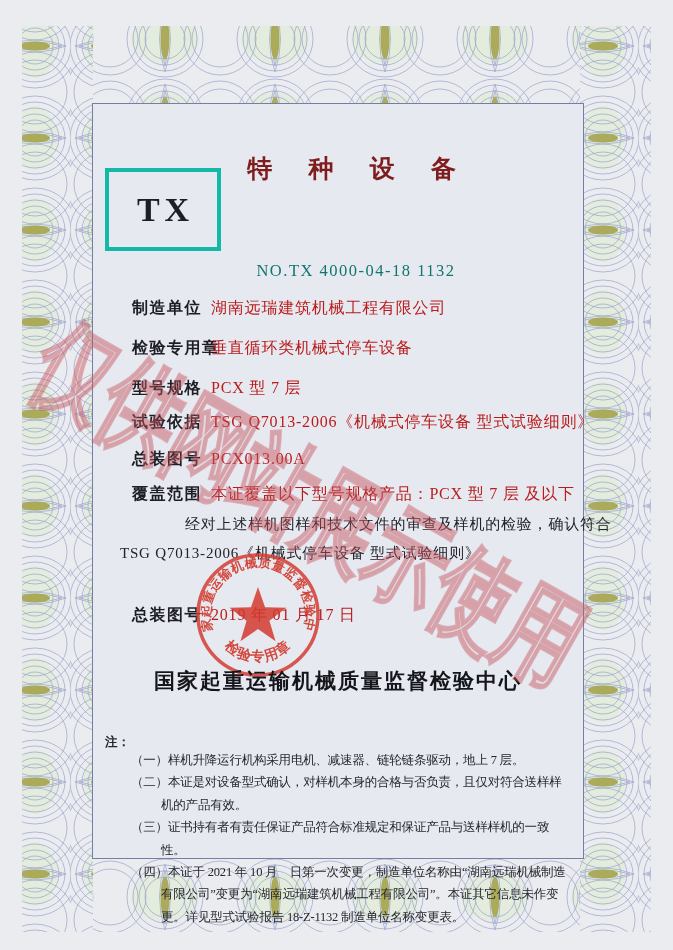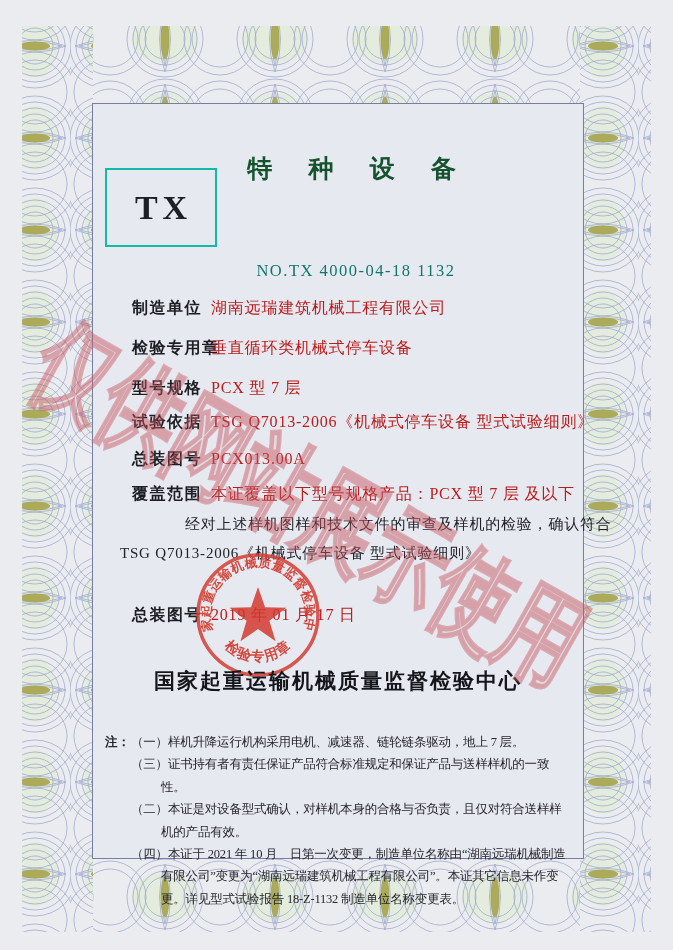--- a/index.html
+++ b/index.html
@@ -20,48 +20,48 @@
   #panel{
     position:absolute;left:92px;top:103px;width:490px;height:754px;
     background:#e7e9f0;
     border:1px solid #767fa3;
     z-index:2;
   }
   .abs{position:absolute;}
   
   #tx-box{
     left:12px;top:64px;width:103px;height:75px;
-    border:2px solid #14b8a6;
+    border:4px solid #14b8a6;
     display:flex;align-items:center;justify-content:center;
     font-size:34px;font-weight:bold;letter-spacing:5px;
     padding-left:5px;
   }
   
   #header{left:0;top:48px;width:100%;text-align:center;padding-left:42px;box-sizing:border-box;}
-  #supertitle{font-size:25px;font-weight:600;letter-spacing:15px;color:#14532d;}
+  #supertitle{font-size:25px;font-weight:600;letter-spacing:15px;color:#7f1d1d;}
   #main-title{font-size:40px;font-weight:bold;letter-spacing:5px;margin-top:3px;color:#17171e;}
   #cert-no{left:0;top:157px;width:100%;text-align:center;padding-left:36px;box-sizing:border-box;
     font-size:16.5px;letter-spacing:1.5px;color:#0f766e;}
   
   .field-row{left:27px;width:450px;font-size:16px;white-space:nowrap;}
   .field-label{display:inline-block;width:75px;font-weight:600;letter-spacing:1.5px;color:#1d1d24;margin-left:12px;}
   .field-value{letter-spacing:0.8px;color:#b91c1c;}
   
   .stmt{font-size:15px;letter-spacing:0.8px;color:#22222a;white-space:nowrap;}
   
   #issue-row{left:27px;top:501px;font-size:16px;white-space:nowrap;}
   
   #stamp{left:95px;top:441px;opacity:0.92;}
   
   #issuer{left:0;top:563px;width:100%;text-align:center;
     font-size:21px;font-weight:bold;letter-spacing:2px;color:#15151c;}
   
   #notes{left:12px;top:627px;width:466px;font-size:12.5px;line-height:22.4px;color:#26262d;}
   #notes-label{position:absolute;left:0;top:0;font-weight:600;}
-  #notes-list{margin-left:26px;}
+  #notes-list{margin-left:26px;margin-top:18px;}
   .note-item{padding-left:30px;text-indent:-30px;letter-spacing:-0.2px;}
   
   #watermark{
     position:absolute;left:78px;top:292px;z-index:9;
     font-size:106px;font-weight:bold;white-space:nowrap;
     transform:rotate(29.5deg) scaleX(0.72);transform-origin:0 0;
     color:rgba(197,84,94,0.10);
     -webkit-text-stroke:2.6px rgba(197,84,94,0.42);
     pointer-events:none;
   }
@@ -172,22 +172,22 @@
         <textPath href="#arcBottom" startOffset="50%" text-anchor="middle">检验专用章</textPath>
       </text>
     </svg>
 
     <div id="issuer" class="abs">国家起重运输机械质量监督检验中心</div>
 
     <div id="notes" class="abs">
       <span id="notes-label">注：</span>
       <div id="notes-list">
         <div class="note-item">（一）样机升降运行机构采用电机、减速器、链轮链条驱动，地上 7 层。</div>
+        <div class="note-item">（二）本证是对设备型式确认，对样机本身的合格与否负责，且仅对符合送样样机的产品有效。</div>
         <div class="note-item">（三）证书持有者有责任保证产品符合标准规定和保证产品与送样样机的一致性。</div>
-        <div class="note-item">（二）本证是对设备型式确认，对样机本身的合格与否负责，且仅对符合送样样机的产品有效。</div>
         <div class="note-item">（四）本证于 2021 年 10 月　日第一次变更，制造单位名称由“湖南远瑞机械制造有限公司”变更为“湖南远瑞建筑机械工程有限公司”。本证其它信息未作变更。详见型式试验报告 18-Z-1132 制造单位名称变更表。</div>
       </div>
     </div>
 
   </div>
 
   <div id="watermark">仅供网站展示使用</div>
 
 </div>
 

